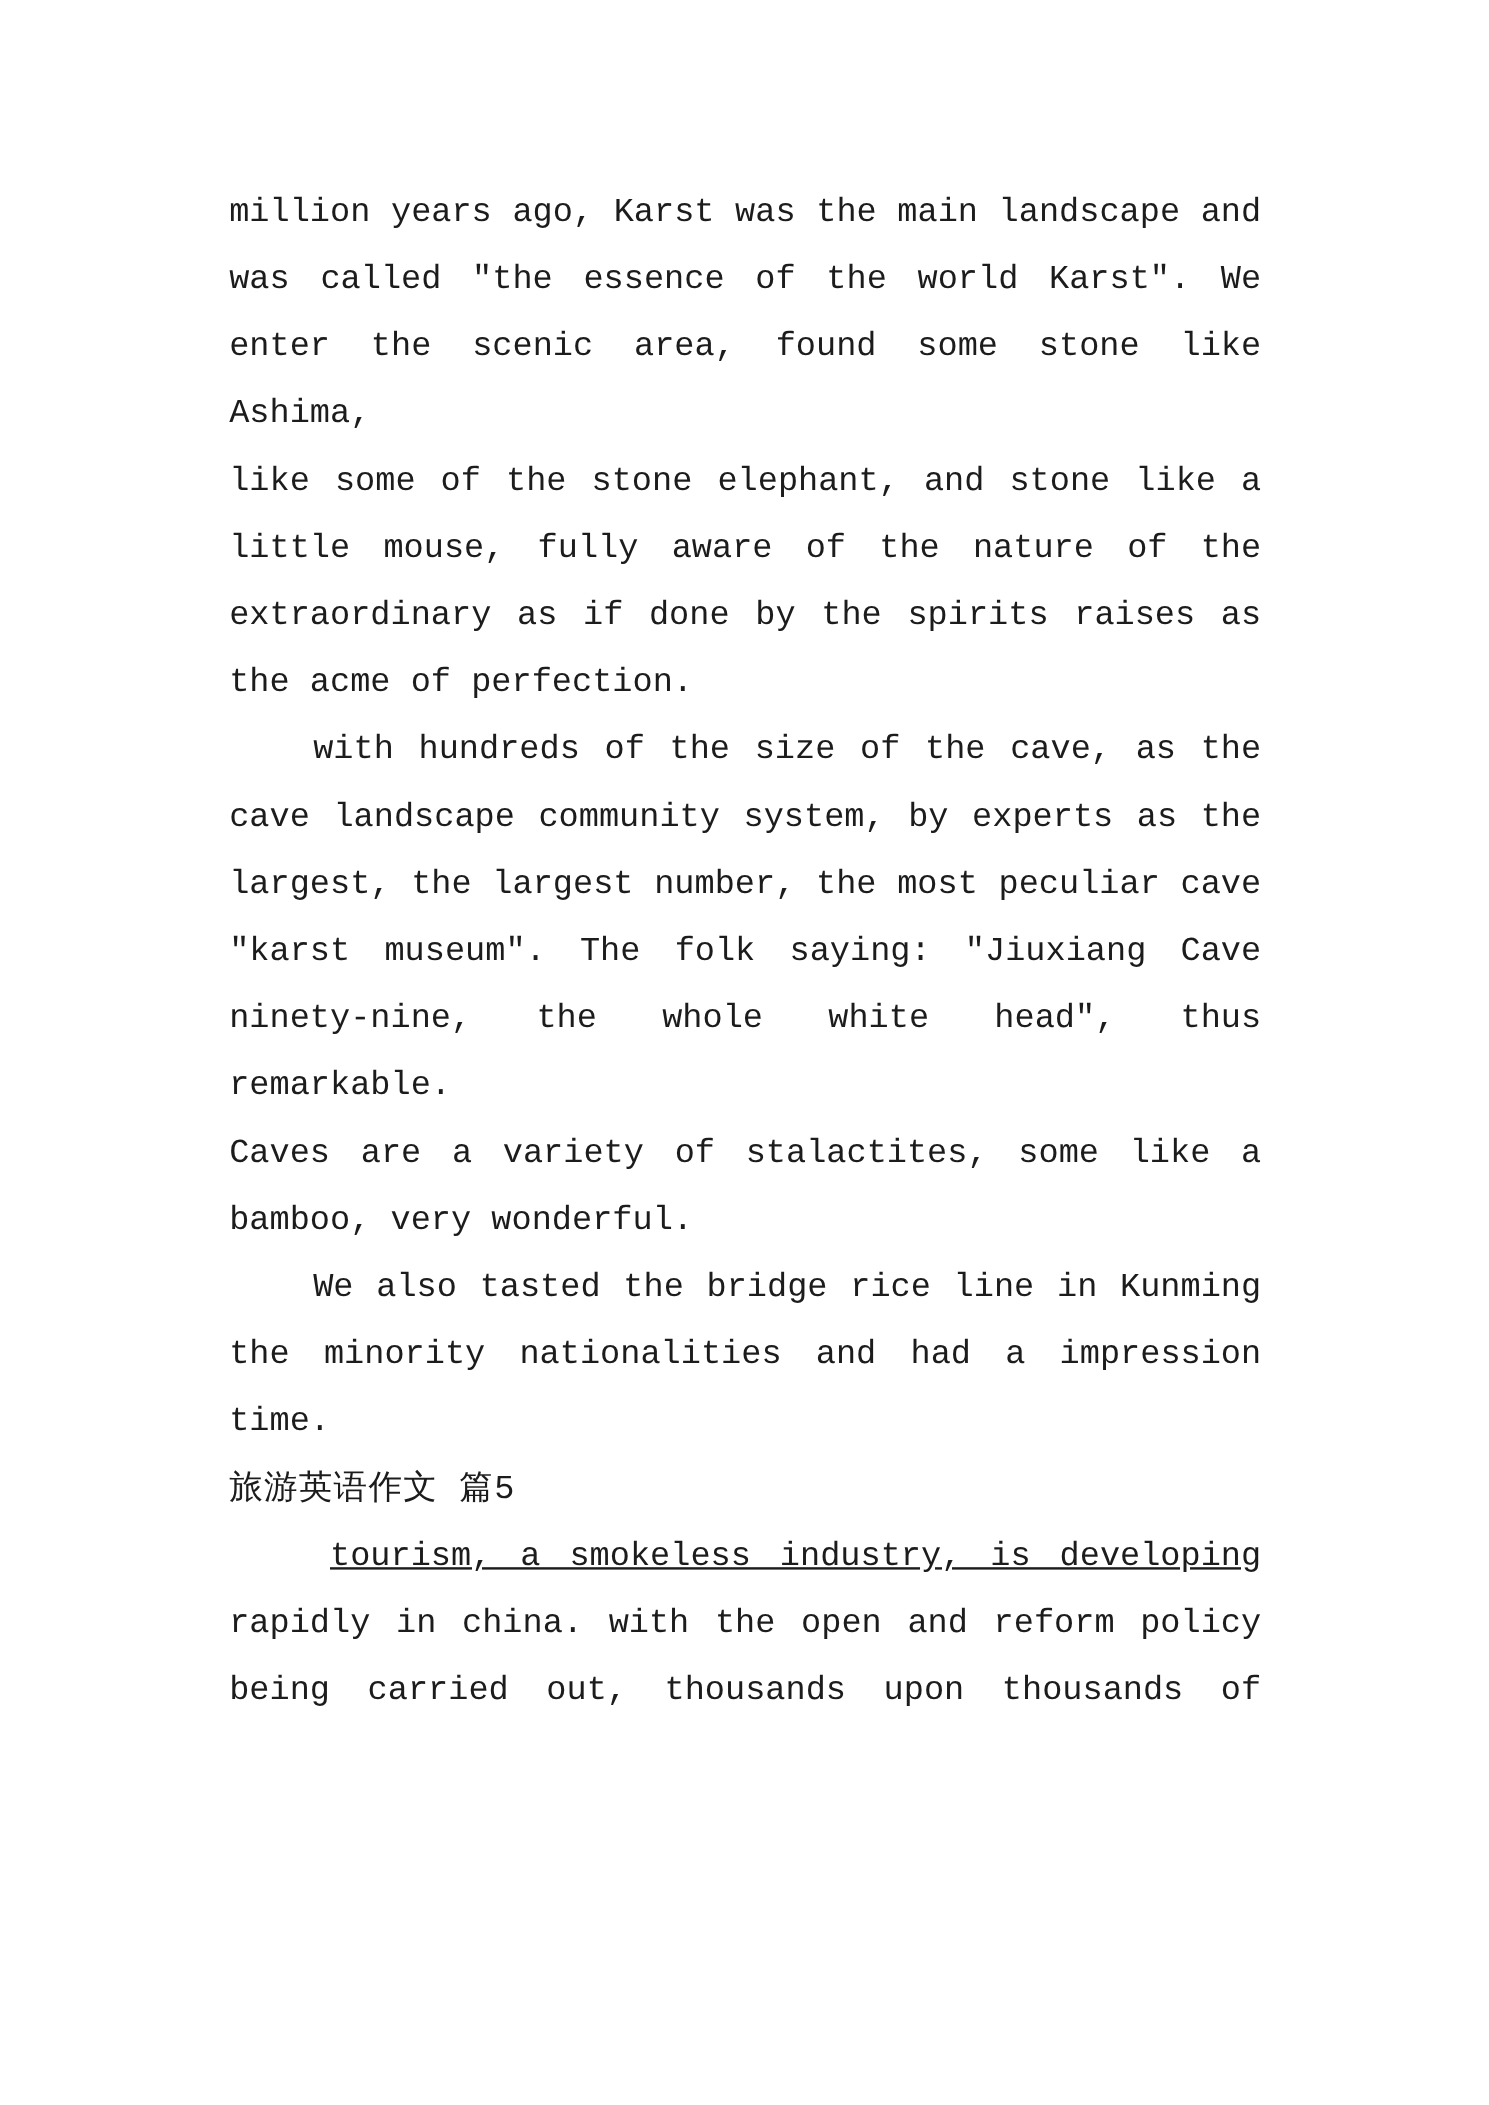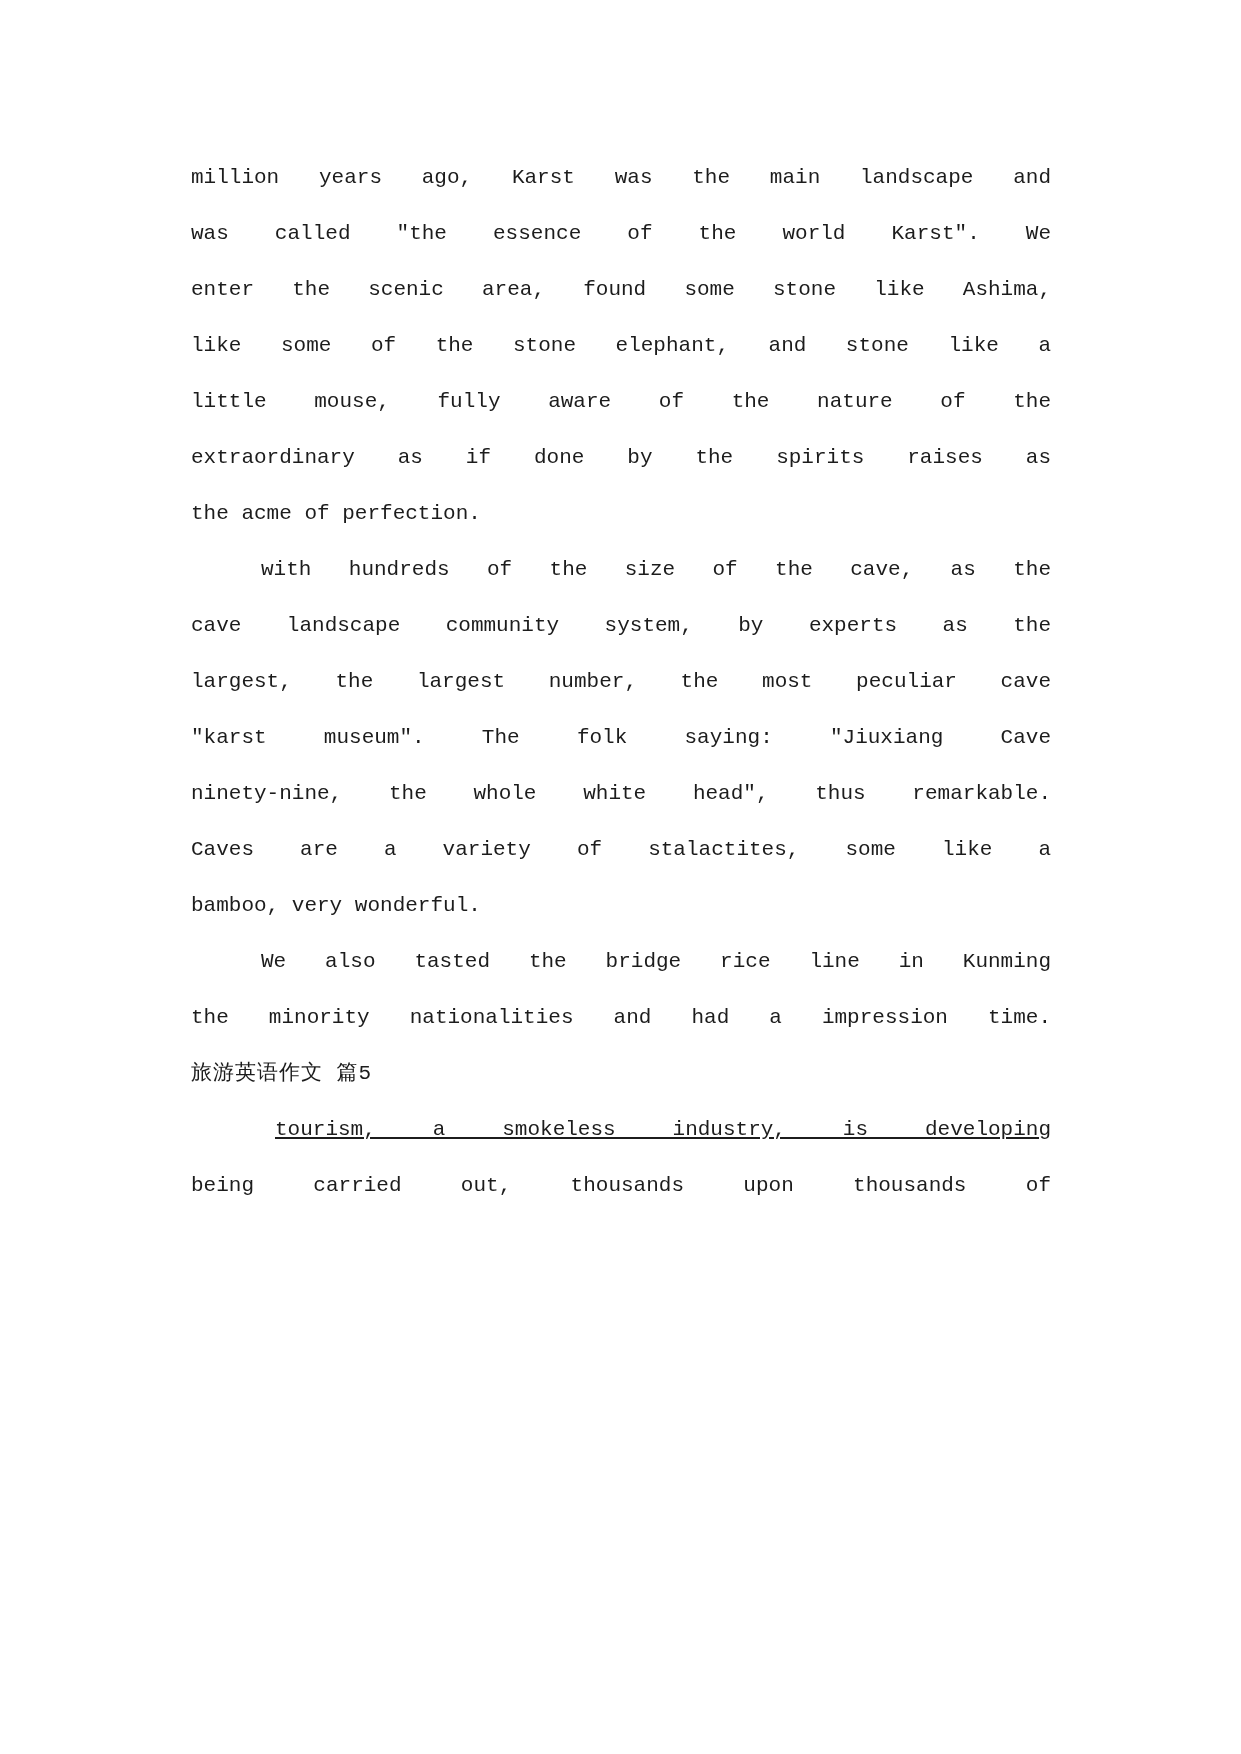--- a/index.html
+++ b/index.html
@@ -16,21 +16,21 @@
     position: relative;
     box-sizing: border-box;
     width: 1241px;
     height: 1754px;
     background: #ffffff;
     padding: 150px 190px 0 191px;
   }
   .doc {
     width: 860px;
     font-family: "Liberation Mono", "DejaVu Sans Mono", monospace;
-    font-size: 21px;
+    font-size: 28px;
     line-height: 56px;
     color: #1c1c1c;
     font-weight: 400;
   }
   .para {
     margin: 0;
     padding: 0;
   }
   
   .line {
@@ -75,16 +75,17 @@
       </div>
       <div class="para indent-normal">
         <div class="line">We also tasted the bridge rice line in Kunming</div>
         <div class="line">the minority nationalities and had a impression time.</div>
       </div>
       <div class="para indent-none heading">
         <div class="line flush">旅游英语作文 篇5</div>
       </div>
       <div class="para indent-wide">
         <div class="line">tourism, a smokeless industry, is developing</div>
+        <div class="line">rapidly in china. with the open and reform policy</div>
         <div class="line">being carried out, thousands upon thousands of</div>
       </div>
     </div>
 </div>
 
 </body></html>

